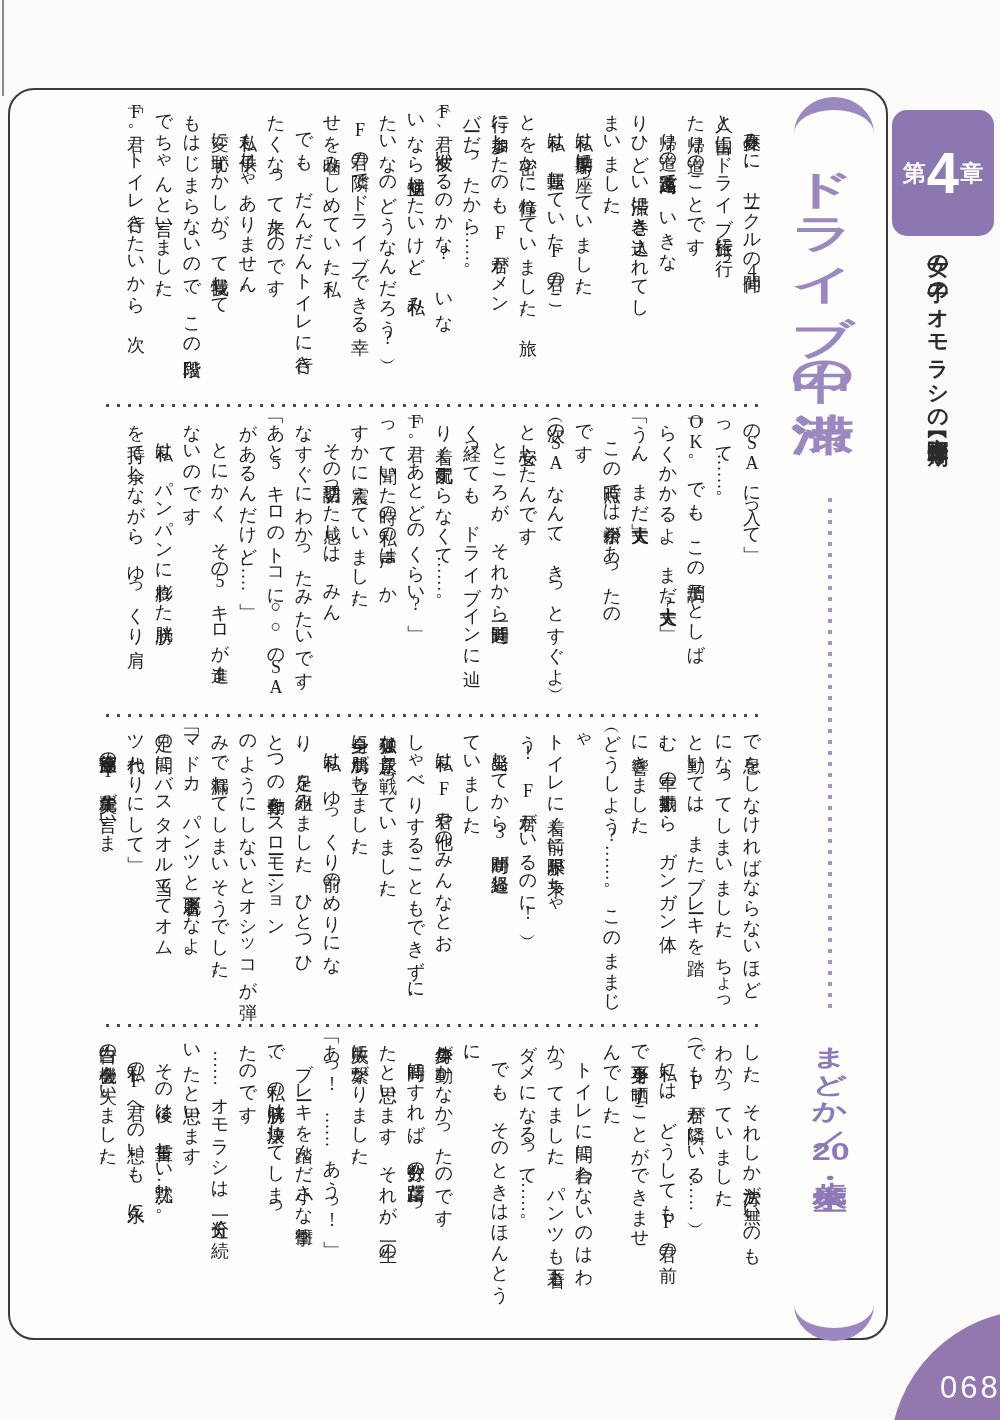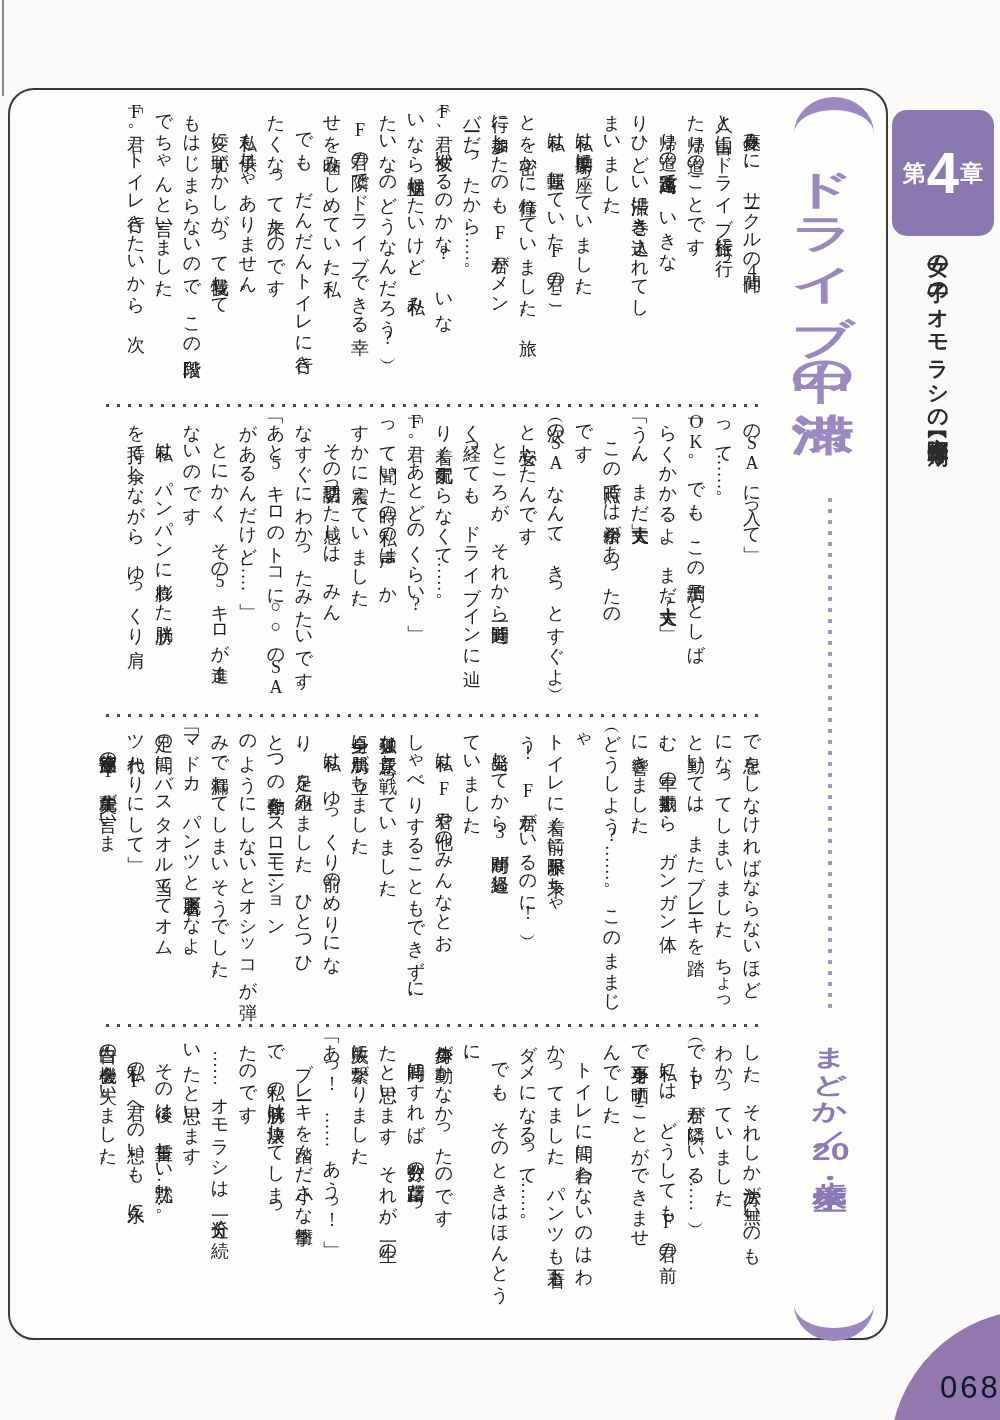--- a/index.html
+++ b/index.html
@@ -50,21 +50,21 @@
   .b1{top:102px;} .b2{top:412px;} .b3{top:722px;} .b4{top:1032px;}
 
   .separator{position:absolute;left:106px;width:660px;height:3px;
        background-image:repeating-linear-gradient(to right,#4a4a4a 0 3px,transparent 3px 11px);}
   .s1{top:404px;} .s2{top:714px;} .s3{top:1024px;}
 
   
   .page-circle{position:absolute;left:890px;top:1310px;width:290px;height:290px;
        border-radius:50%;background:#9377af;}
   .page-num{position:absolute;left:50px;top:60px;font-size:31px;letter-spacing:3px;
-       color:#0f172a;}
+       color:#ffffff;}
 </style>
 </head>
 <body>
 
 <div class="page">
 
   <div class="edge-line"></div>
 
   <div class="content-box"></div>
 

